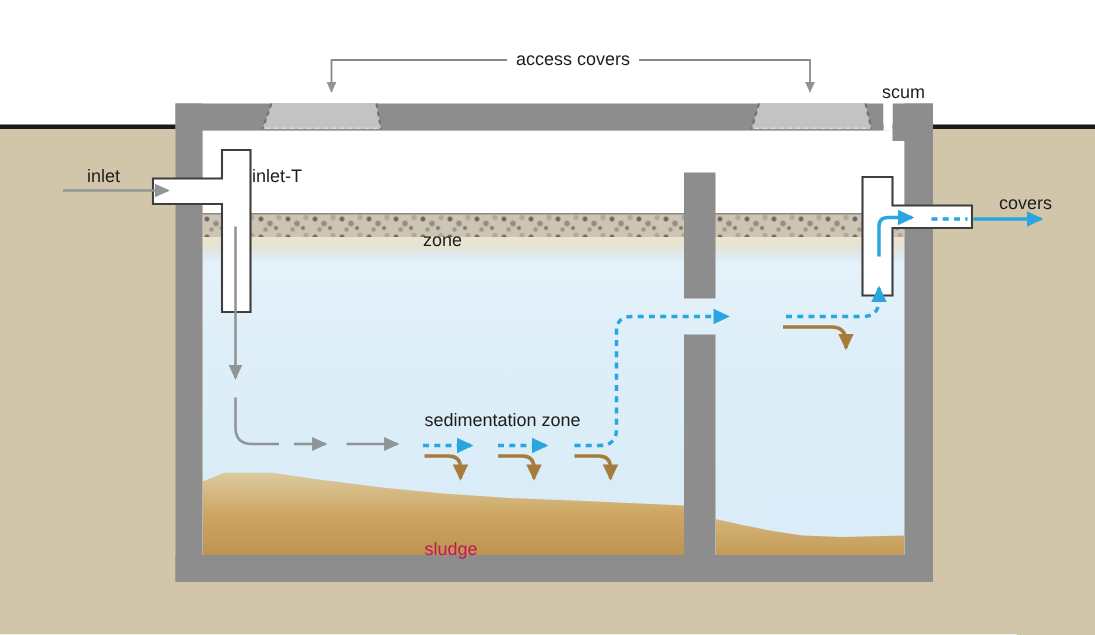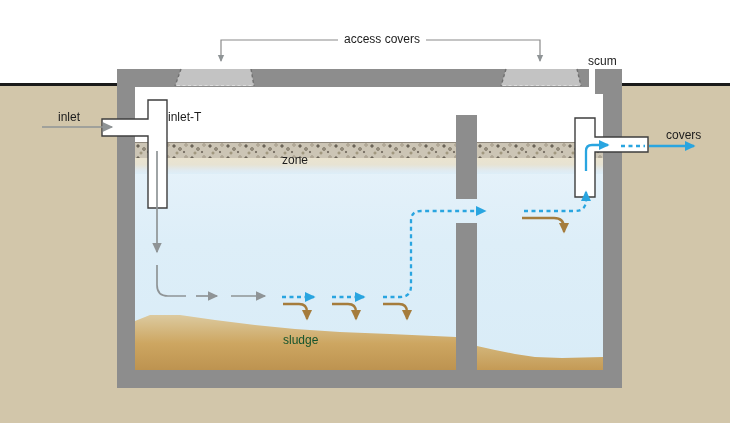--- a/index.html
+++ b/index.html
@@ -49,21 +49,21 @@
   .overlay{left:0;top:0;width:730px;height:423px;pointer-events:none;}
   
   .lbl{position:absolute;font-size:12px;line-height:13px;white-space:nowrap;}
   .lbl-inlet{left:42px;top:111px;margin-left:16px;}
   .lbl-inlet-t{left:168px;top:111px;}
   .lbl-access{left:382px;top:33px;transform:translateX(-50%);}
   .lbl-vent{left:588px;top:55px;}
   .lbl-outlet{left:666px;top:129px;}
   .lbl-scum{left:282px;top:154px;}
   .lbl-sed{left:283px;top:274px;}
-  .lbl-sludge{left:283px;top:334px;color:#14532d;}
+  .lbl-sludge{left:283px;top:360px;color:#be185d;}
 </style>
 </head>
 <body>
 
 <div class="scene">
 
   <div class="abs soil"></div>
   <div class="abs ground-line"></div>
 
   <div class="abs headspace"></div>
@@ -141,15 +141,16 @@
       <path d="M522,218 H554 Q564,218 564,228 V232" marker-end="url(#mBrown)"></path>
     </g>
   </svg>
 
   <div class="lbl lbl-inlet">inlet</div>
   <div class="lbl lbl-inlet-t">inlet-T</div>
   <div class="lbl lbl-access">access covers</div>
   <div class="lbl lbl-vent">scum</div>
   <div class="lbl lbl-outlet">covers</div>
   <div class="lbl lbl-scum">zone</div>
+  <div class="lbl lbl-sed">sedimentation zone</div>
   <div class="lbl lbl-sludge">sludge</div>
 
 </div>
 
 </body></html>

